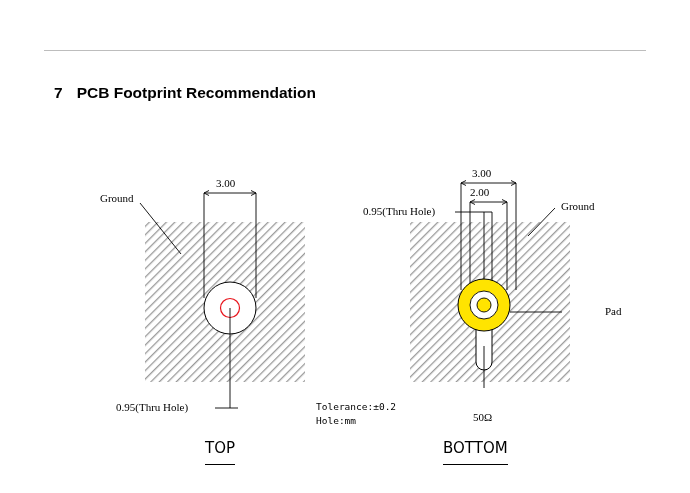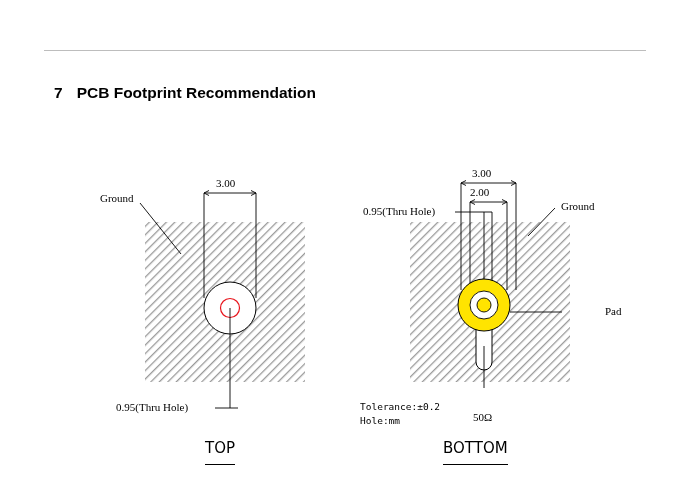--- a/index.html
+++ b/index.html
@@ -95,21 +95,20 @@
     border-bottom: 1.4px solid #000;
     padding-bottom: 7px;
   }
   .note {
     position: absolute;
     font-family: "DejaVu Sans Mono", monospace;
     font-size: 9.5px;
     color: #000;
     line-height: 14px;
     white-space: nowrap;
-    margin-left: 44px;
   }
   svg { display: block; }
 </style>
 </head>
 <body>
 
 <div class="page">
 
 
   <div class="hdr-rule"></div>

